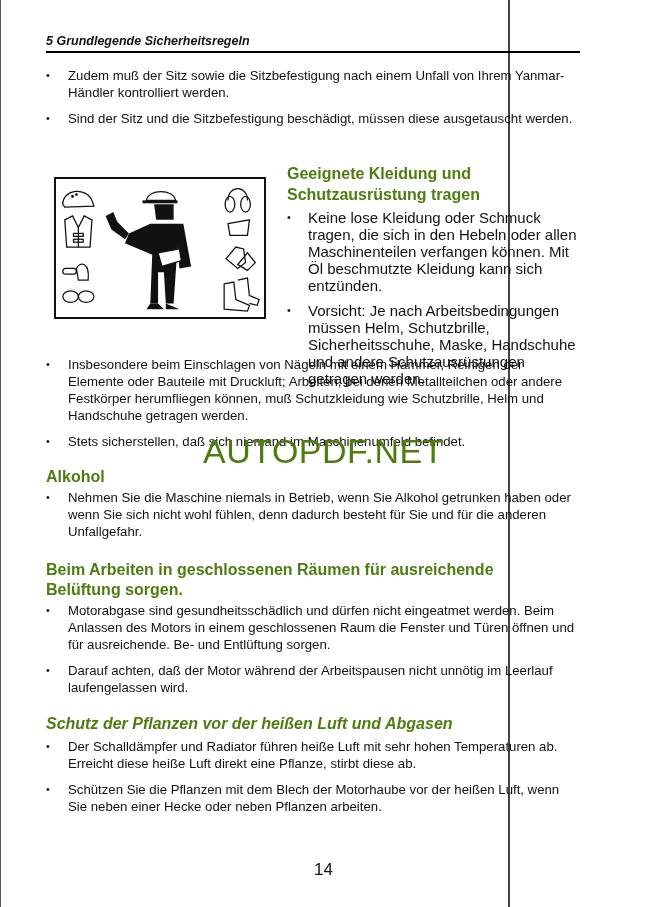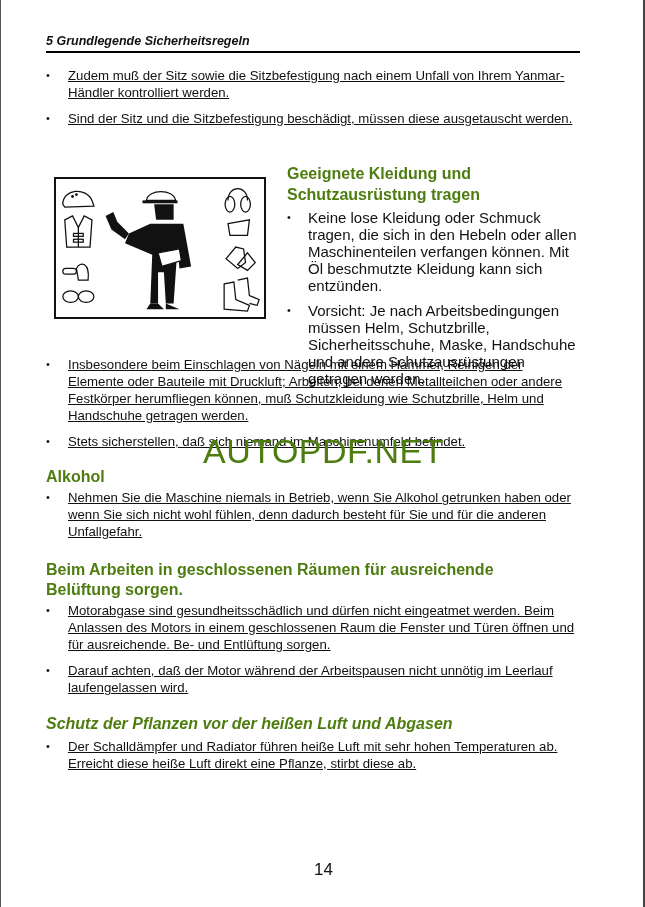--- a/index.html
+++ b/index.html
@@ -1,24 +1,24 @@
 <!DOCTYPE html>
 <html><head>
 <meta charset="utf-8">
 <style>
   html, body { margin: 0; padding: 0; background: #ffffff; }
   body { width: 645px; height: 907px; position: relative; overflow: hidden;
          font-family: "Liberation Sans", sans-serif; color: #111; }
-  .page { position: absolute; left: 0; top: 0; width: 645px; height: 907px;
+  .page { position: absolute; left: 0; top: 0; width: 510px; height: 907px;
           box-sizing: border-box; border-left: 1px solid #555; border-right: 2px solid #444; }
   .running-head { position: absolute; left: 45px; top: 34px; width: 534px;
                   font-size: 12.5px; font-weight: bold; font-style: italic;
                   padding-bottom: 3px; border-bottom: 2px solid #000; }
   .bullets { position: absolute; left: 45px; width: 535px; margin: 0; padding: 0; list-style: none; }
-  .bullets li { position: relative; padding-left: 22px; font-size: 13.2px; line-height: 17px; margin-bottom: 9px; text-decoration: underline; }
+  .bullets li { position: relative; padding-left: 22px; font-size: 13.2px; line-height: 17px; margin-bottom: 9px; }
   .bullets li::before { content: "•"; position: absolute; left: 0; top: 0; font-size: 11px; }
   h2 { position: absolute; margin: 0; font-size: 16px; font-weight: bold; line-height: 20px; color: #4d7c0f; }
   .figure { position: absolute; left: 53px; top: 177px; width: 212px; height: 142px;
             border: 2px solid #111; box-sizing: border-box; background: #fff; }
   .figure svg { width: 100%; height: 100%; display: block; }
   .side { position: absolute; left: 286px; top: 163px; width: 300px; }
   .side h2 { position: static; line-height: 21px; }
   .side ul { list-style: none; margin: 4px 0 0 0; padding: 0; }
   .side li { position: relative; padding-left: 21px; font-size: 15px; line-height: 17px; margin-bottom: 8px; }
   .side li::before { content: "•"; position: absolute; left: 0; top: 0; font-size: 11px; }
@@ -112,18 +112,19 @@
 
   <h2 style="left:45px; top:560px; width:520px;">Beim Arbeiten in geschlossenen Räumen für ausreichende Belüftung sorgen.</h2>
   <ul class="bullets" style="top:602px;">
     <li>Motorabgase sind gesundheitsschädlich und dürfen nicht eingeatmet werden. Beim Anlassen des Motors in einem geschlossenen Raum die Fenster und Türen öffnen und für ausreichende. Be- und Entlüftung sorgen.</li>
     <li>Darauf achten, daß der Motor während der  Arbeitspausen nicht unnötig im Leerlauf laufengelassen wird.</li>
   </ul>
 
   <h2 style="left:45px; top:714px;font-style:italic;">Schutz der Pflanzen vor der heißen Luft und Abgasen</h2>
   <ul class="bullets" style="top:738px;">
     <li>Der Schalldämpfer und Radiator führen heiße Luft mit sehr hohen Temperaturen ab. Erreicht diese heiße Luft direkt eine Pflanze, stirbt diese ab.</li>
+    <li>Schützen Sie die Pflanzen mit dem Blech der Motorhaube vor der heißen Luft, wenn Sie neben einer Hecke oder neben Pflanzen arbeiten.</li>
   </ul>
 
   <div class="watermark">AUTOPDF.NET</div>
 
   <div class="page-number">14</div>
 </div>
 
 </body></html>

